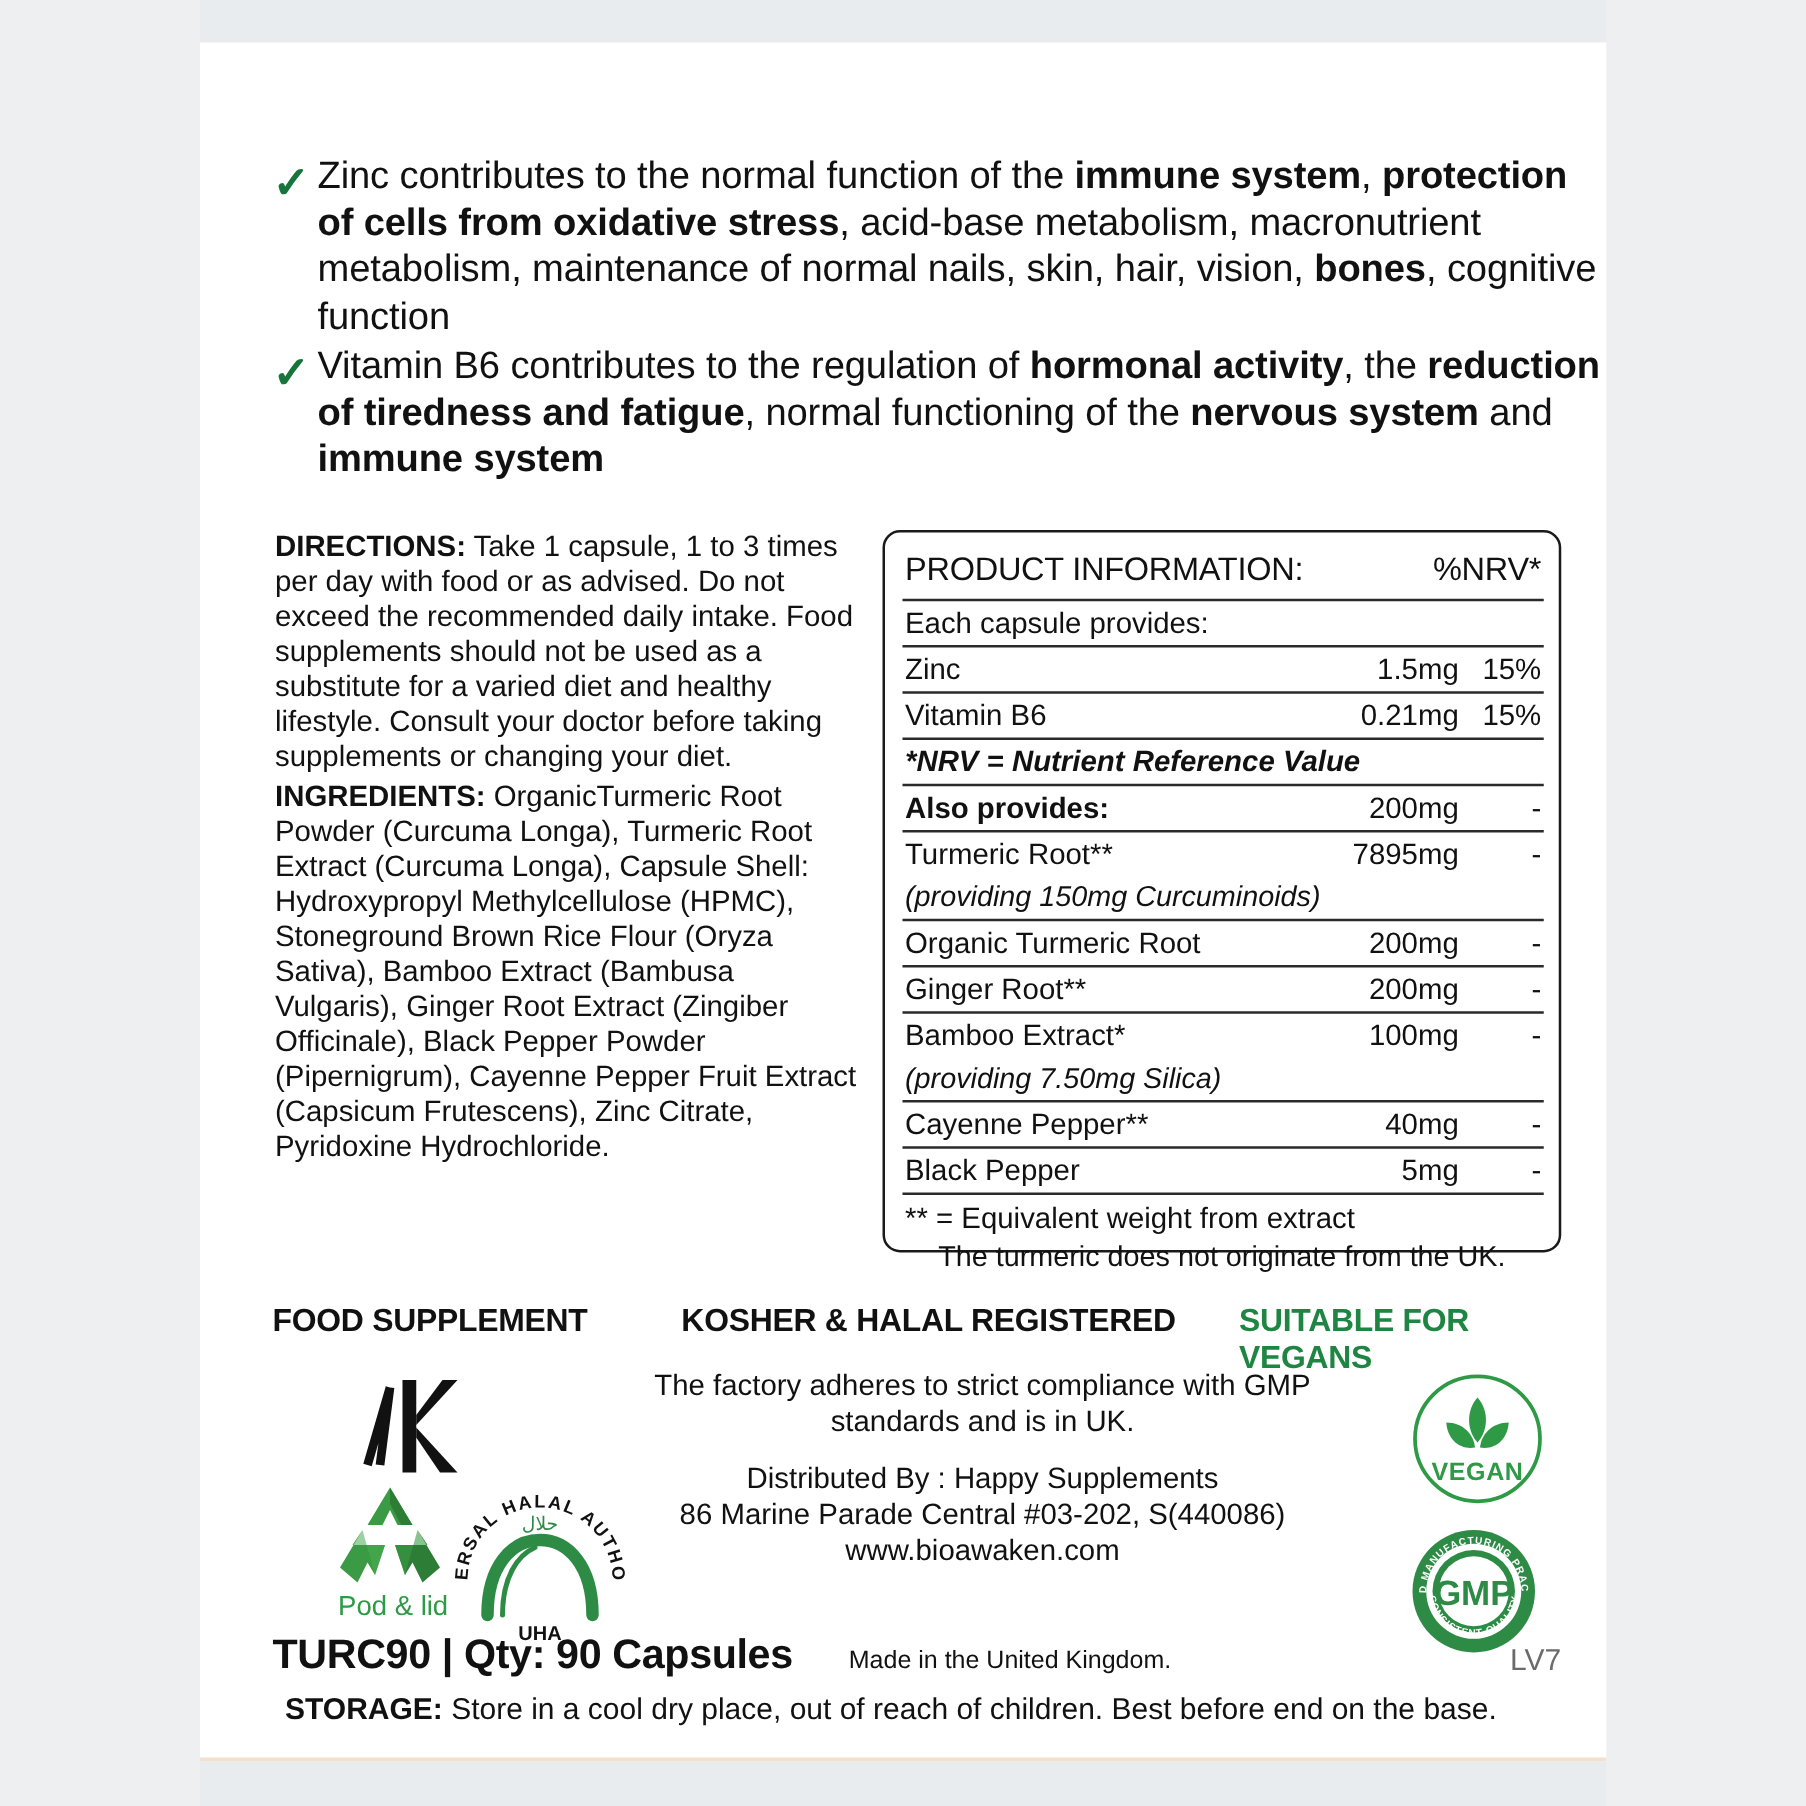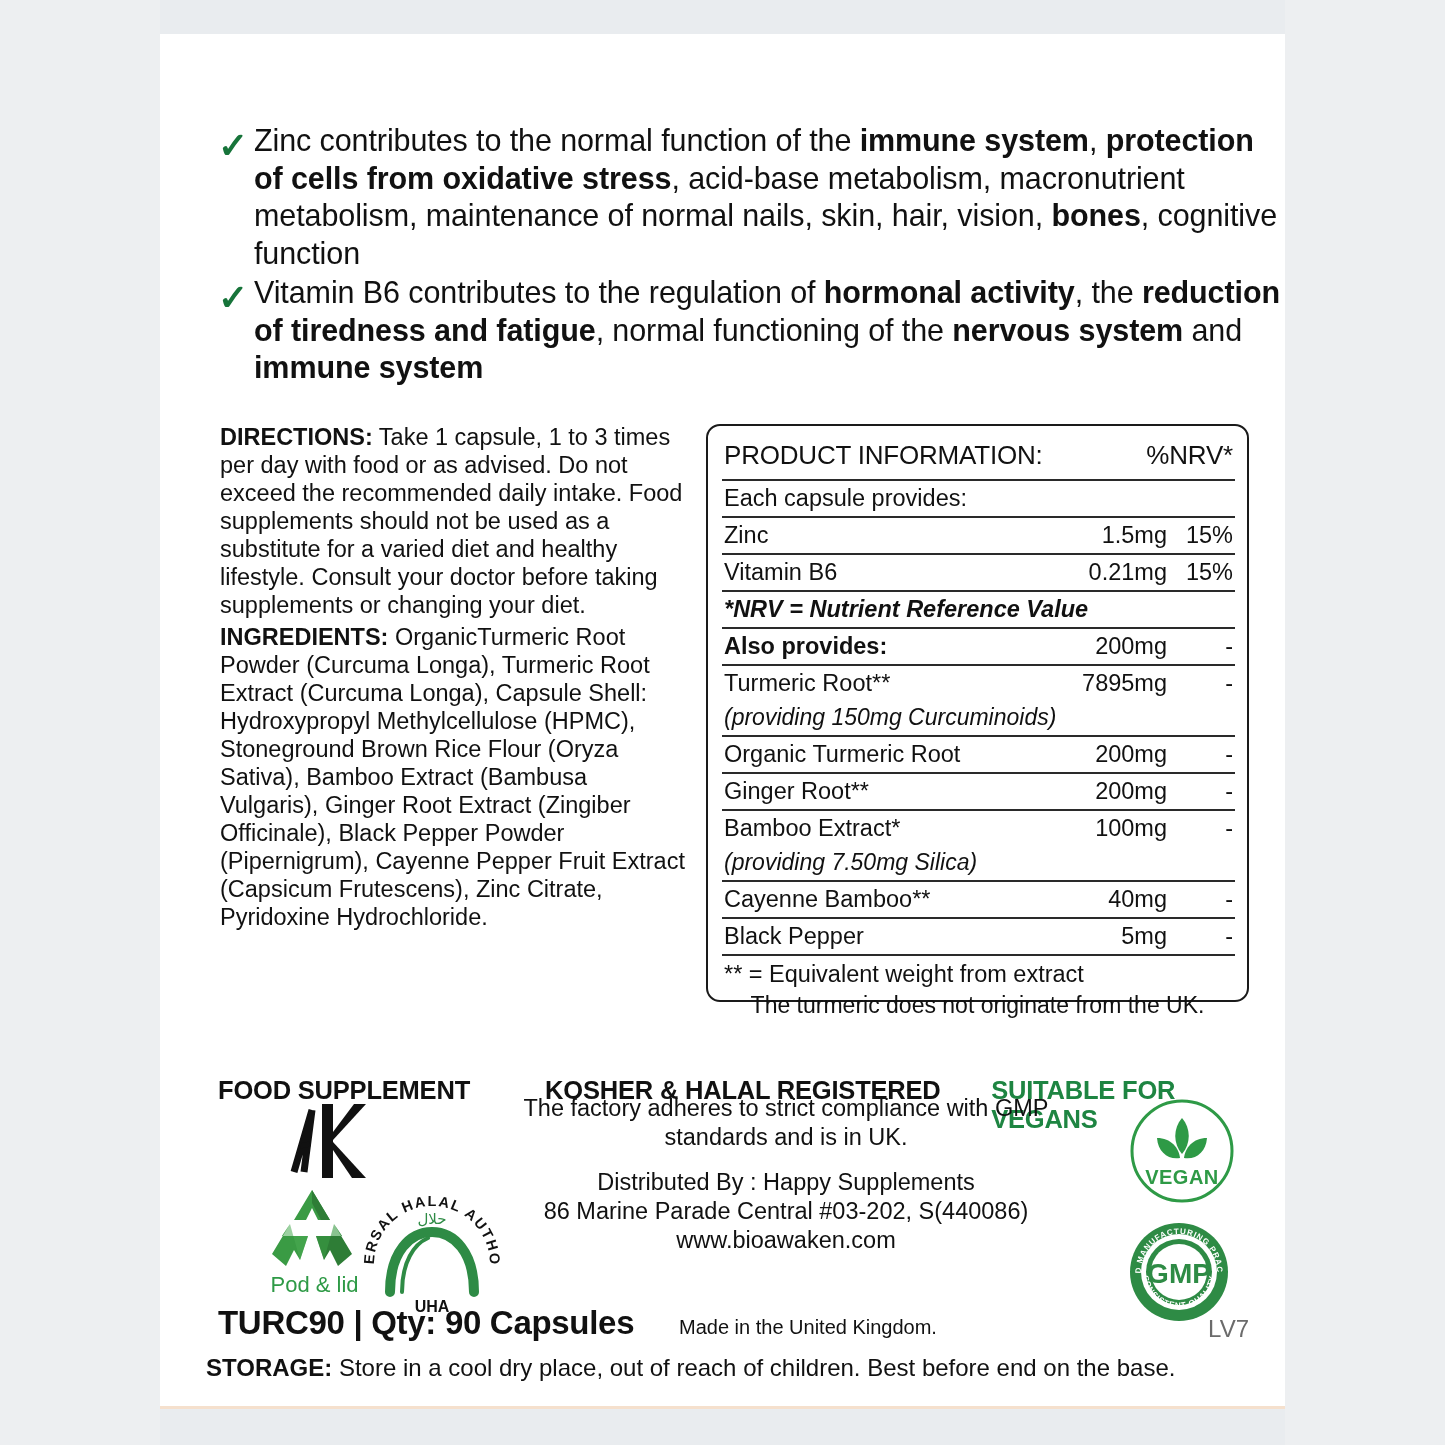--- a/index.html
+++ b/index.html
@@ -106,21 +106,21 @@
   }
   #turmeric-note {
     position: absolute; left: 546px; top: 958px; width: 543px;
     text-align: center; font-size: 23px; color: #111;
   }
 
   
   #certrow {
     position: absolute; left: 58px; top: 1009px; width: 1068px;
     display: flex; align-items: baseline;
-    font-size: 25.5px; font-weight: bold; letter-spacing: -0.2px; margin-top: 33px;
+    font-size: 25.5px; font-weight: bold; letter-spacing: -0.2px;
   }
   #cert-food { width: 330px; color: #111; }
   #cert-kosher { width: 450px; color: #111; }
   #cert-vegan { color: #1e8542; }
 
   
   #logos-left { position: absolute; left: 52px; top: 1064px; width: 260px; height: 215px; }
   .ak-logo { position: absolute; left: 62px; top: 2px; width: 110px; height: 82px; }
   .recycle { position: absolute; left: 48px; top: 86px; width: 104px; height: 88px; }
   .podlid {
@@ -147,21 +147,21 @@
   }
 
   
   #skuline {
     position: absolute; left: 58px; top: 1270px; width: 1030px;
     display: flex; align-items: baseline; color: #111;
   }
   #sku { font-size: 33px; font-weight: bold; letter-spacing: -0.3px; width: 445px; }
   #madein { font-size: 20px; margin-left: 16px; }
   #storage {
-    position: absolute; left: 46px; top: 1320px; width: 1060px;
+    position: absolute; left: 68px; top: 1320px; width: 1060px;
     font-size: 24px; color: #111;
   }
   #storage .lbl { font-weight: bold; }
 </style>
 </head>
 <body>
 
 <div id="stage">
 
   <div class="bg-shade bg-shade-l"></div>
@@ -243,21 +243,21 @@
           <span class="pi-name">Bamboo Extract*</span>
           <span class="pi-amt">100mg</span>
           <span class="pi-nrv">-</span>
         </div>
         <div class="pi-row noline">
           <span class="pi-name pi-sub">(providing 7.50mg Silica)</span>
         </div>
       </div>
 
       <div class="pi-row">
-        <span class="pi-name">Cayenne Bamboo**</span>
+        <span class="pi-name">Cayenne Pepper**</span>
         <span class="pi-amt">40mg</span>
         <span class="pi-nrv">-</span>
       </div>
       <div class="pi-row">
         <span class="pi-name">Black Pepper</span>
         <span class="pi-amt">5mg</span>
         <span class="pi-nrv">-</span>
       </div>
       <div class="pi-foot">**  = Equivalent weight from extract</div>
     </div>

